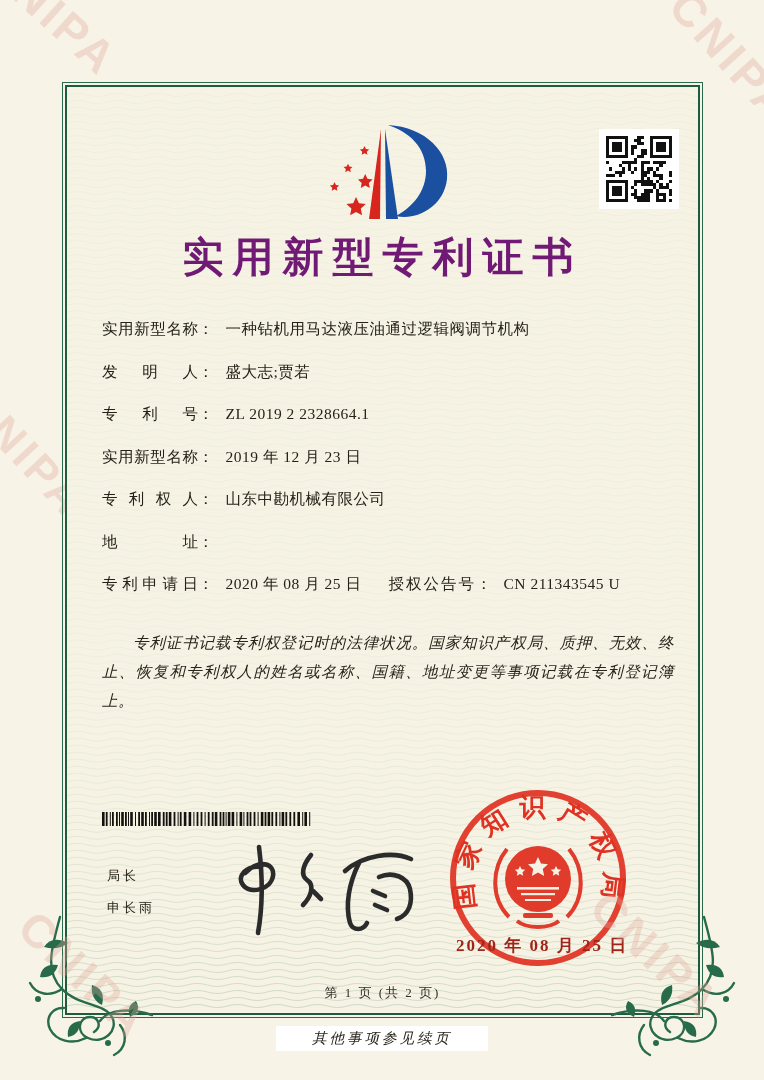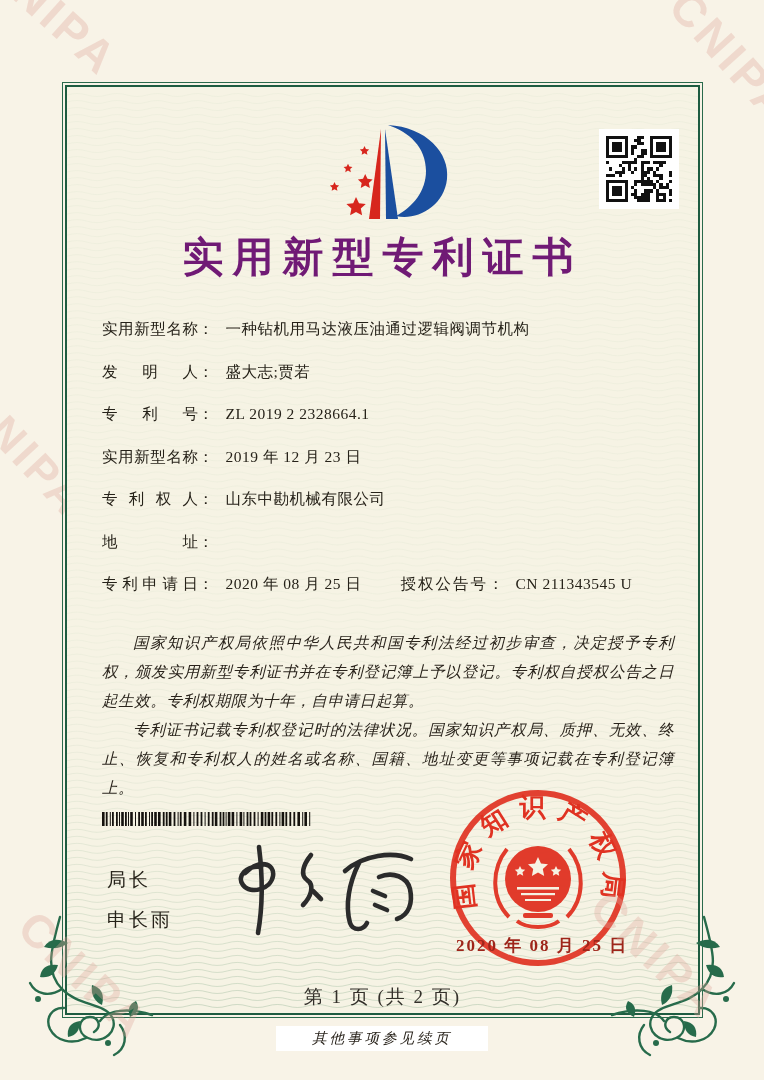--- a/index.html
+++ b/index.html
@@ -60,52 +60,52 @@
   .fields { position:absolute; left:35px; top:232px; width:570px; font-size:15.5px; }
   .frow { display:flex; align-items:baseline; margin-bottom:21.5px; white-space:nowrap; }
   .flabel {
     display:inline-block; width:96px;
     text-align:justify; text-align-last:justify;
     letter-spacing:0;
   }
   .fcolon { margin-right:12px; }
   .fvalue { letter-spacing:0.5px; }
   .fvalue-fixed { display:inline-block; width:163px; }
-  .flabel2 { margin-left:12px; letter-spacing:2px; }
+  .flabel2 { letter-spacing:2px; }
 
   
   .body-text {
     position:absolute; left:35px; top:541px; width:572px;
     font-size:15.5px; line-height:29px;
     font-style:italic;
     text-align:justify;
     color:#2a241c;
   }
   .body-text p { text-indent:2em; letter-spacing:0.6px; }
 
   
   .barcode { position:absolute; left:35px; top:725px; width:210px; height:14px; }
 
   
-  .director { position:absolute; left:40px; top:780px; font-size:19px; letter-spacing:3px; }
+  .director { position:absolute; left:40px; top:780px; font-size:13px; letter-spacing:3px; }
   .director div { margin-bottom:14px; }
   .signature { position:absolute; left:140px; top:752px; width:230px; height:105px; }
 
   
   .seal { position:absolute; left:380px; top:700px; width:182px; height:182px; z-index:3; }
   .seal-date {
     position:absolute; left:345px; top:847px; width:260px;
     text-align:center;
     font-size:17px; font-weight:bold; letter-spacing:2px;
     color:#9e251a; z-index:4;
   }
 
   .page-info {
     position:absolute; left:0; top:897px; width:100%;
-    text-align:center; font-size:19px; letter-spacing:2px; color:#33302a;
+    text-align:center; font-size:13px; letter-spacing:2px; color:#33302a;
   }
 
   
   .footer-note {
     position:absolute; left:50%; top:1026px; transform:translateX(-50%);
     background:#ffffff;
     padding:3px 36px;
     font-size:14.5px; font-style:italic; letter-spacing:3px;
     color:#2a241c; z-index:3;
   }
@@ -534,21 +534,20 @@
       <span class="flabel">专利申请日</span>
         <span class="fcolon">：</span>
       <span class="fvalue fvalue-fixed">2020 年 08 月 25 日</span>
       <span class="flabel2">授权公告号</span>
         <span class="fcolon">：</span>
       <span class="fvalue">CN 211343545 U</span>
     </div>
   </div>
 
   <div class="body-text">
-    <p>国家知识产权局依照中华人民共和国专利法经过初步审查，决定授予专利权，颁发实用新型专利证书并在专利登记簿上予以登记。专利权自授权公告之日起生效。专利权期限为十年，自申请日起算。</p>
     <p>专利证书记载专利权登记时的法律状况。国家知识产权局、质押、无效、终止、恢复和专利权人的姓名或名称、国籍、地址变更等事项记载在专利登记簿上。</p>
   </div>
 
   <svg class="barcode" id="barcode" viewBox="0 0 210 14" preserveAspectRatio="none">
       <rect x="0.0" y="0" width="2.6" height="14" fill="#15120e"></rect>
       <rect x="3.8" y="0" width="1.8" height="14" fill="#15120e"></rect>
       <rect x="7.8" y="0" width="1" height="14" fill="#15120e"></rect>
       <rect x="10.0" y="0" width="1.8" height="14" fill="#15120e"></rect>
       <rect x="14.0" y="0" width="1.8" height="14" fill="#15120e"></rect>
       <rect x="17.0" y="0" width="1" height="14" fill="#15120e"></rect>

